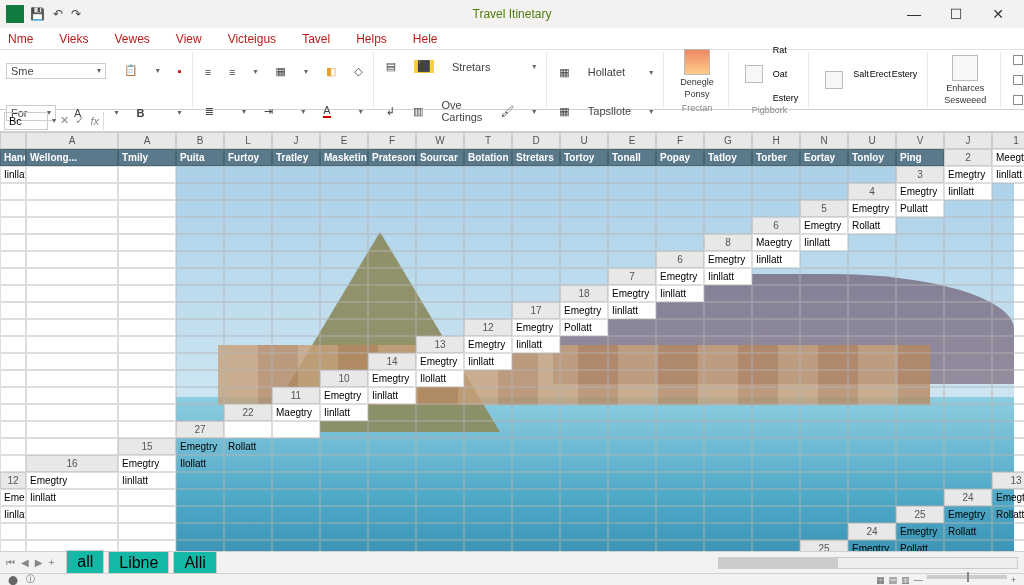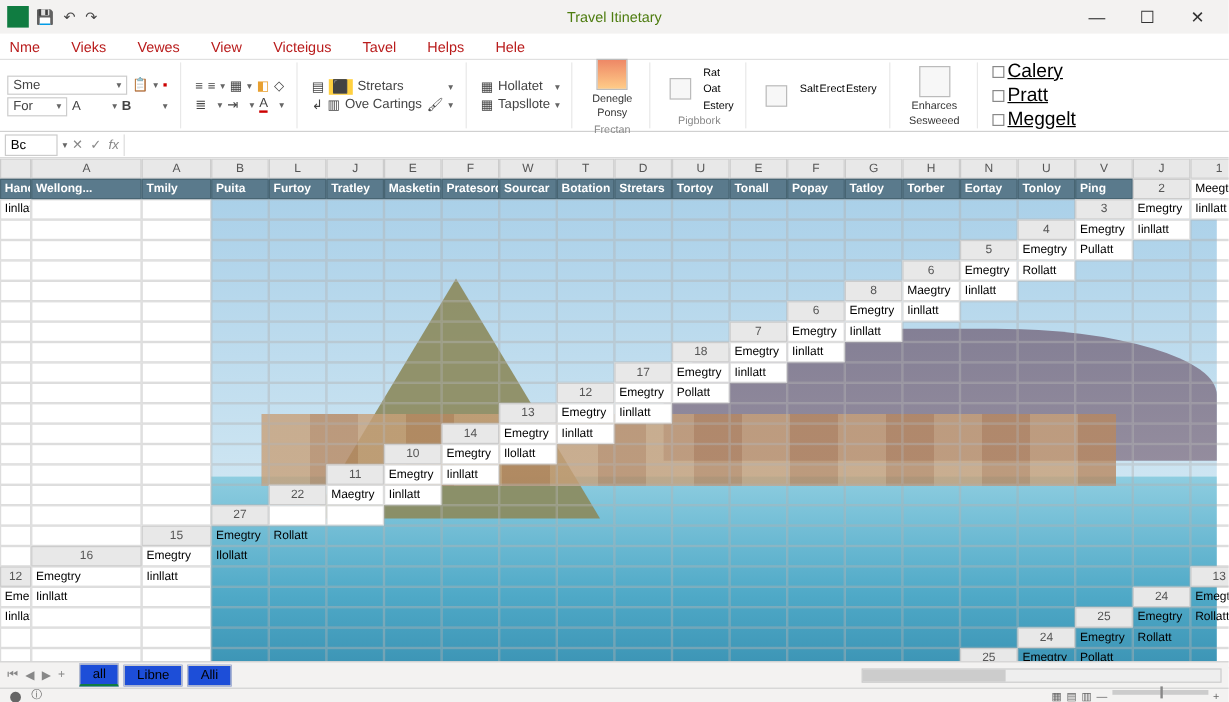--- a/index.html
+++ b/index.html
@@ -11,21 +11,21 @@
 .titlebar .qat span { font-size: 12px; }
 .titlebar .title { position: absolute; left: 50%; transform: translateX(-50%); font-size: 12px; color: #4d7c0f; }
 .titlebar .winctrl { margin-left: auto; display: flex; gap: 2px; }
 .titlebar .winctrl div { width: 40px; height: 24px; display: flex; align-items: center; justify-content: center; font-size: 14px; color: #333; }
 
 .menubar { height: 22px; background: #fff; border-bottom: 1px solid #e0e0e0; display: flex; align-items: center; padding: 0 4px; gap: 18px; }
 .menubar span { font-size: 12px; color: #b91c1c; padding: 2px 4px; }
 
 .ribbon { height: 60px; background: #fff; border-bottom: 1px solid #d0d0d0; display: flex; align-items: stretch; padding: 2px 6px; gap: 12px; }
 .rgroup { display: flex; flex-direction: column; justify-content: center; border-right: 1px solid #e8e8e8; padding-right: 10px; gap: 2px; }
-.rrow { display: flex; align-items: center; gap: 4px; font-size: 11px; color: #444; }
+.rrow { display: flex; align-items: center; gap: 18px; font-size: 11px; color: #444; margin-top: 24px; }
 .rbtn { display: flex; flex-direction: column; align-items: center; justify-content: center; gap: 2px; padding: 2px 4px; font-size: 9px; color: #333; }
 .rbtn .ico { width: 18px; height: 18px; border: 1px solid #bbb; background: #f7f7f7; }
 .rbtn.big .ico { width: 26px; height: 26px; }
 .rsel { border: 1px solid #ccc; padding: 1px 4px; font-size: 11px; min-width: 50px; background: #fff; display: inline-flex; align-items: center; }
 .rsel.wide { min-width: 100px; }
 .chev { font-size: 8px; color: #666; margin-left: auto; }
 .rchk { display: flex; align-items: center; gap: 3px; font-size: 16px; text-decoration: underline; }
 .rchk .box { width: 10px; height: 10px; border: 1px solid #888; background: #fff; }
 
 .fmlbar { height: 22px; background: #fff; border-bottom: 1px solid #d0d0d0; display: flex; align-items: center; padding: 0 4px; gap: 4px; }
@@ -46,21 +46,21 @@
 .colhdr { background: #e8e8e8; border: 1px solid #ccc; height: 17px; display: flex; align-items: center; justify-content: center; font-size: 10px; color: #555; }
 .corner { background: #e8e8e8; border: 1px solid #ccc; }
 .rowhdr { background: #e8e8e8; border: 1px solid #ccc; height: 17px; display: flex; align-items: center; justify-content: center; font-size: 10px; color: #555; }
 .cell { border: 1px solid rgba(180,180,180,.45); height: 17px; font-size: 10px; padding: 0 3px; display: flex; align-items: center; overflow: hidden; white-space: nowrap; }
 .hdr1 { background: #5a7a8c; color: #fff; font-weight: bold; border: 1px solid #486573; }
 .solid { background: #fff; }
 .empty {}
 
 .sheettabs { position: absolute; bottom: 12px; left: 0; right: 0; height: 22px; background: #f3f2f1; border-top: 1px solid #d0d0d0; display: flex; align-items: center; padding: 0 6px; gap: 4px; }
 .tabnav { display: flex; gap: 6px; color: #888; font-size: 10px; margin-right: 8px; }
-.stab { padding: 2px 10px; border: 1px solid #ccc; background: #1d4ed8; font-size: 11px; }
+.stab { padding: 2px 10px; border: 1px solid #ccc; background: #14b8a6; font-size: 16px; }
 .stab.active { border-bottom: 2px solid #107c41; }
 .hscroll { margin-left: auto; width: 300px; height: 12px; background: #eee; border: 1px solid #ccc; position: relative; }
 .hscroll .thumb { position: absolute; left: 0; width: 40%; height: 100%; background: #ccc; }
 
 .status { position: absolute; bottom: 0; left: 0; right: 0; height: 12px; background: #f3f2f1; border-top: 1px solid #d0d0d0; display: flex; align-items: center; padding: 0 8px; gap: 8px; font-size: 9px; color: #666; }
 .status .views { margin-left: auto; display: flex; gap: 4px; }
 .status .zoomslider { width: 80px; height: 4px; background: #ccc; position: relative; }
 .status .zoomslider .tk { position: absolute; left: 50%; top: -3px; width: 2px; height: 10px; background: #888; }
 </style>
 </head>
@@ -166,21 +166,21 @@
       <span>Denegle</span>
       <span>Ponsy</span>
     </div>
     <span style="font-size:9px;color:#888;align-self:center">Frectan</span>
   </div>
   <div class="rgroup">
     <div style="display:flex;gap:6px">
       <div class="rbtn">
           <div class="ico"></div>
         </div>
-      <div style="display:flex;flex-direction:column;font-size:9px;gap:4px">
+      <div style="display:flex;flex-direction:column;font-size:9px;gap:14px">
         <span>Rat</span>
         <span>Oat</span>
         <span>Estery</span>
       </div>
     </div>
     <span style="font-size:9px;color:#888;text-align:center">Pigbbork</span>
   </div>
   <div class="rgroup">
     <div style="display:flex;gap:6px">
       <div class="rbtn">

